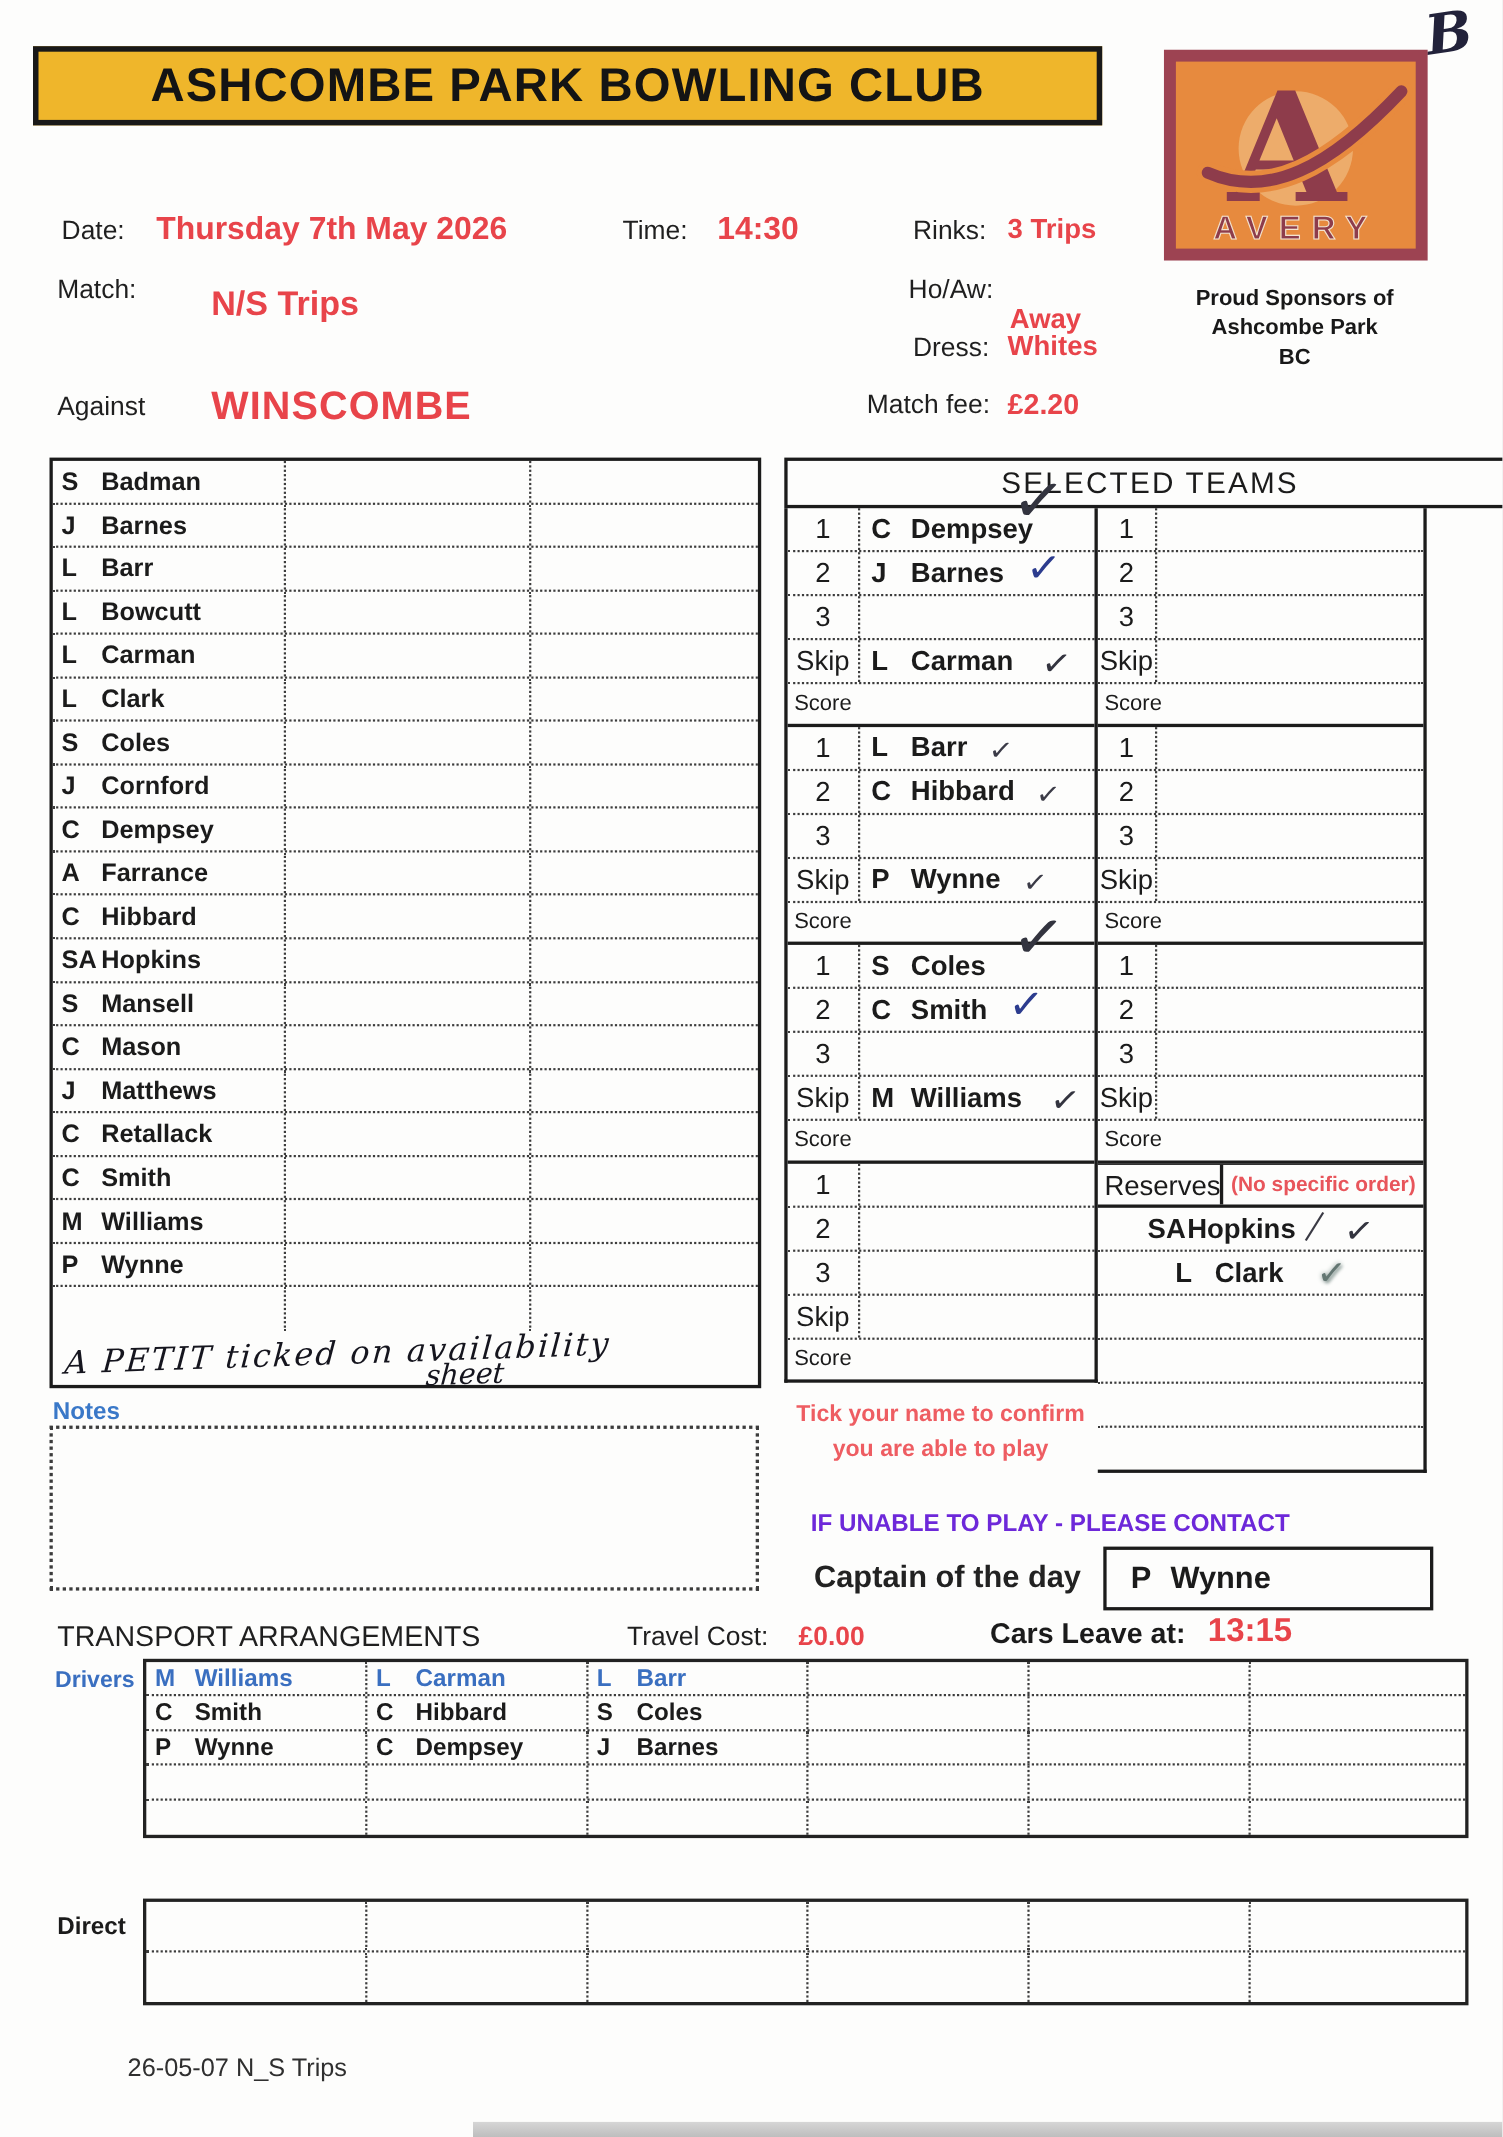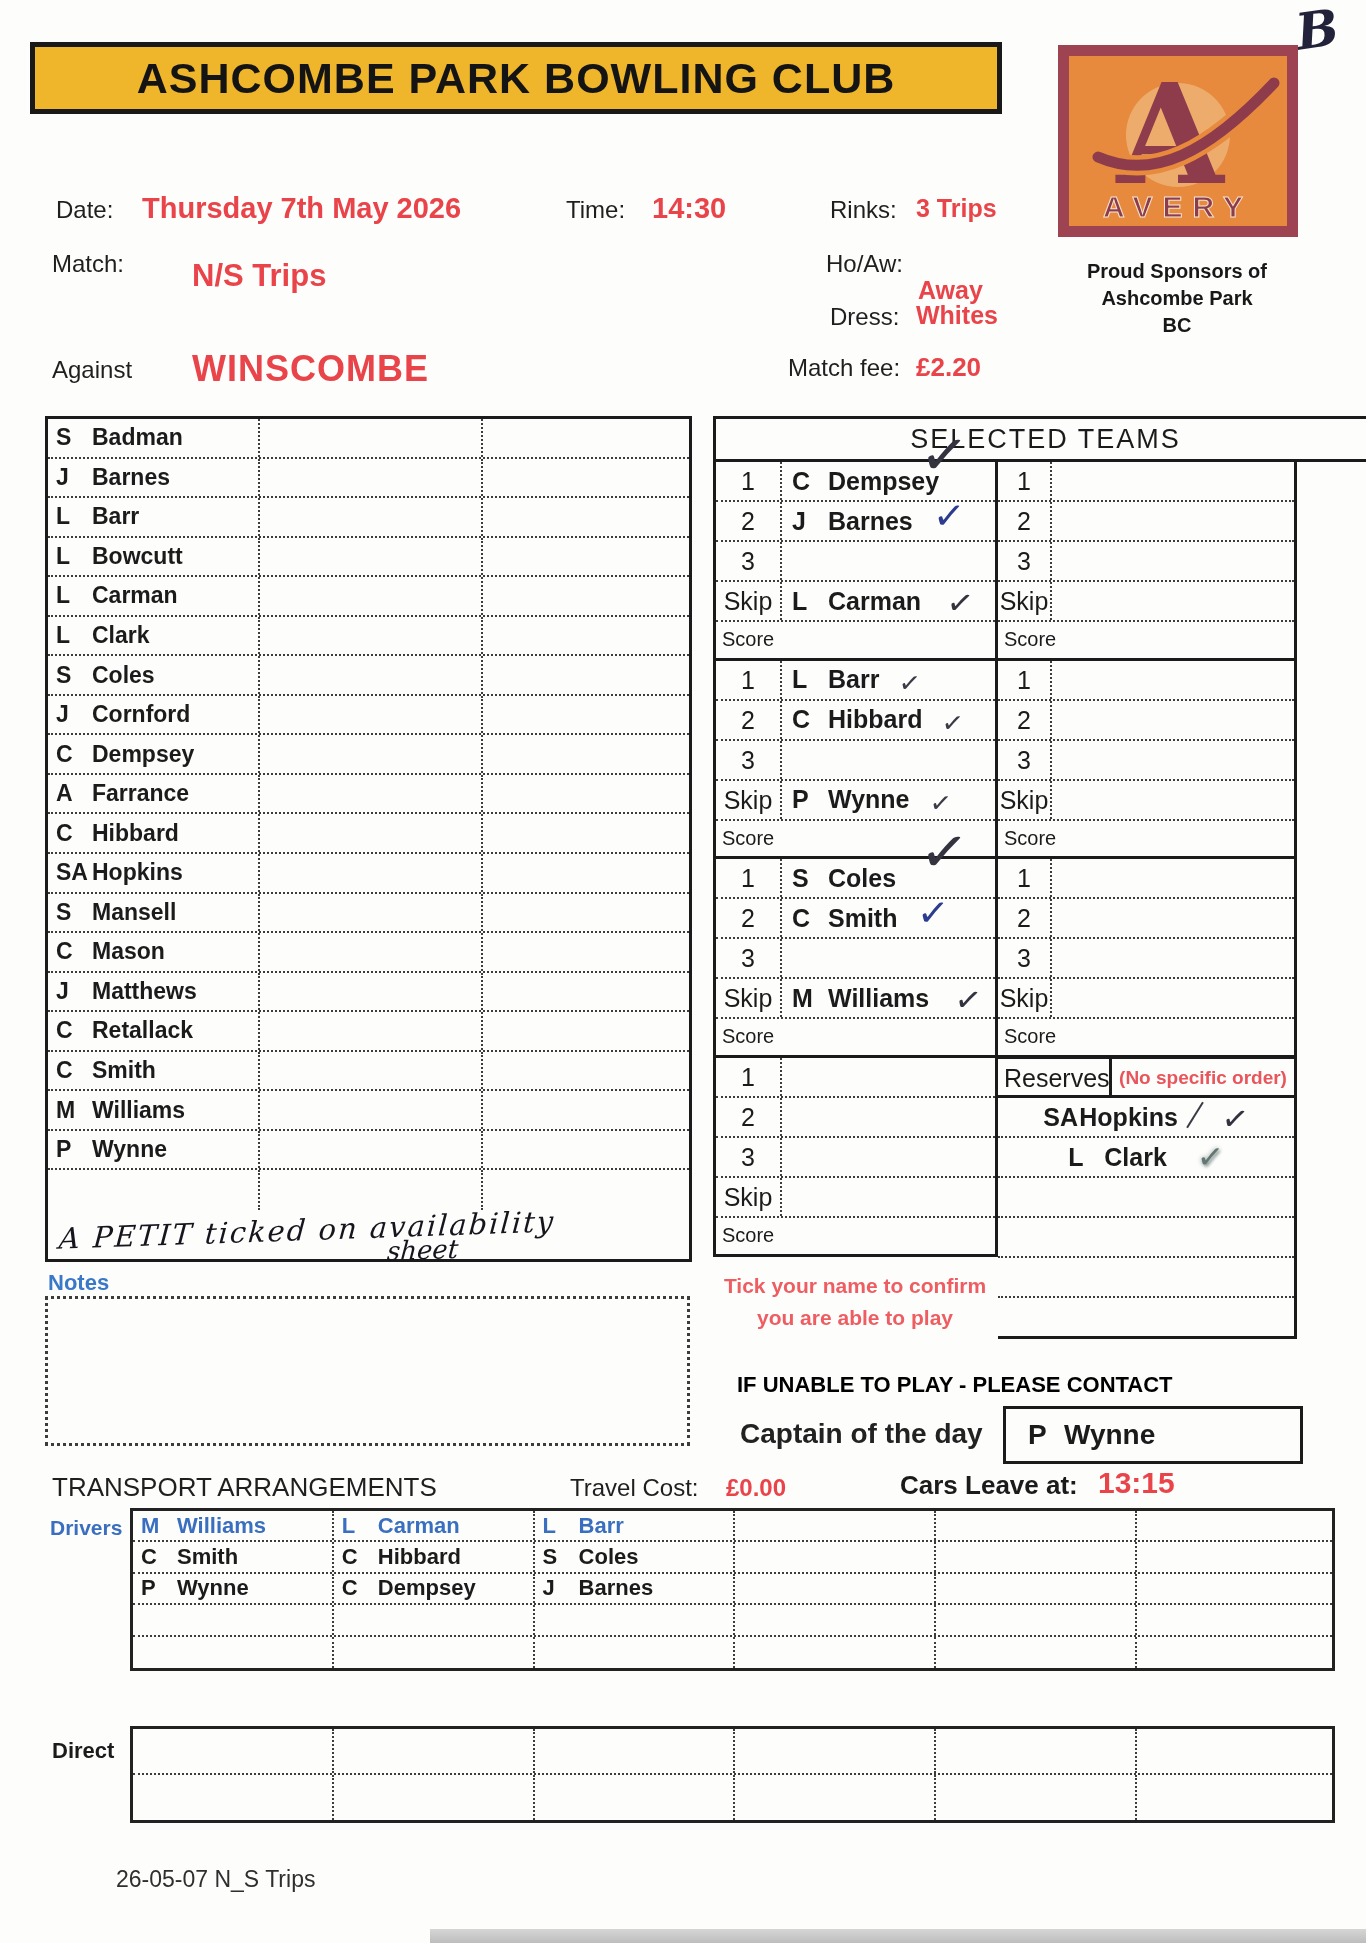--- a/index.html
+++ b/index.html
@@ -67,21 +67,21 @@
   .tick-small{display:inline-block;margin-left:20px;font-size:26px;color:#3b3b47;transform:rotate(6deg);position:relative;top:3px;}
   .tick-smudge{display:inline-block;margin-left:30px;font-size:32px;color:#64767ú2;color:#647672;
                text-shadow:0 0 5px #8a9a96,2px 2px 3px #9aa8a4;transform:rotate(4deg);}
   .scratch{display:inline-block;width:2px;height:30px;background:#3a3a44;transform:rotate(32deg);
            margin-left:16px;position:relative;top:-2px;}
   
   #notes-label{left:48px;top:1270px;font-size:22px;color:#3a78c8;font-weight:bold;}
   #notes-box{left:45px;top:1296px;width:645px;height:150px;border:3px dotted #3c3c3c;box-sizing:border-box;}
   #confirm1{left:700px;top:1274px;width:310px;text-align:center;font-size:21px;color:#ee5d62;font-weight:bold;}
   #confirm2{left:700px;top:1306px;width:310px;text-align:center;font-size:21px;color:#ee5d62;font-weight:bold;}
-  #unable{left:737px;top:1372px;font-size:22px;color:#000000;font-weight:bold;}
+  #unable{left:737px;top:1372px;font-size:22px;color:#6d28d9;font-weight:bold;}
   #captain-label{left:740px;top:1418px;font-size:28px;font-weight:bold;color:#222;}
   #captain-box{left:1003px;top:1406px;width:300px;height:58px;border:3px solid #1b1b1b;box-sizing:border-box;
                display:flex;align-items:center;padding-left:22px;font-size:28px;font-weight:bold;}
   
   #tr-title{left:52px;top:1472px;font-size:26px;color:#1f1f1f;}
   #tr-cost-l{left:570px;top:1474px;font-size:24px;}
   #tr-cost-v{left:726px;top:1474px;font-size:24px;}
   #tr-cars-l{left:900px;top:1470px;font-size:26px;font-weight:bold;}
   #tr-cars-v{left:1098px;top:1466px;font-size:30px;}
   #drivers-label{left:50px;top:1516px;font-size:21px;color:#3a6fc0;font-weight:bold;}

